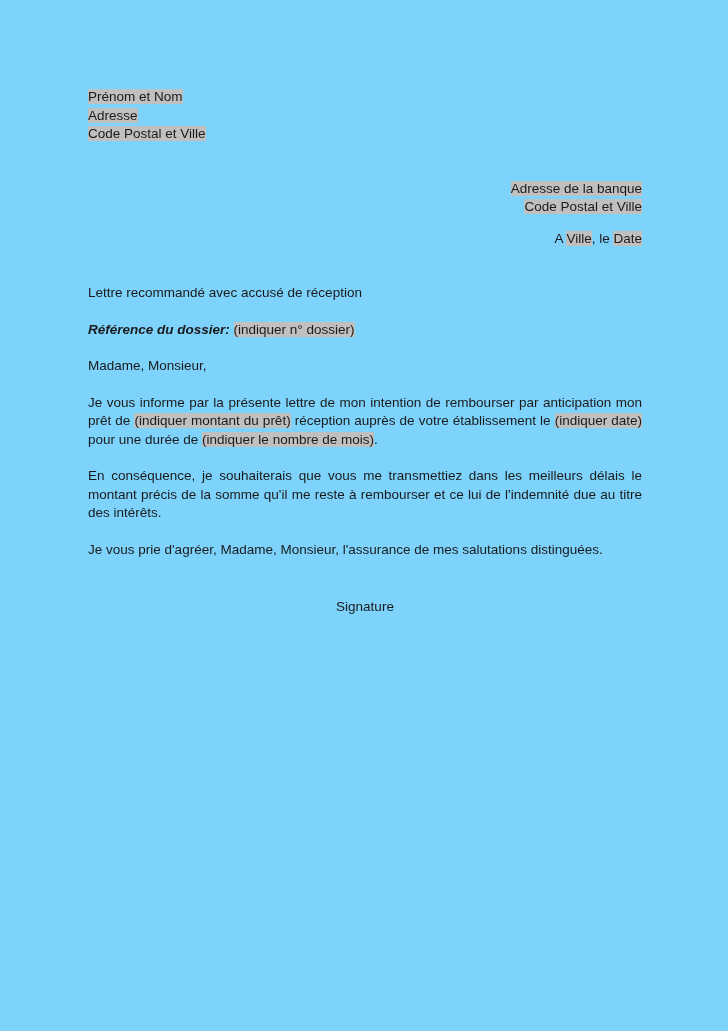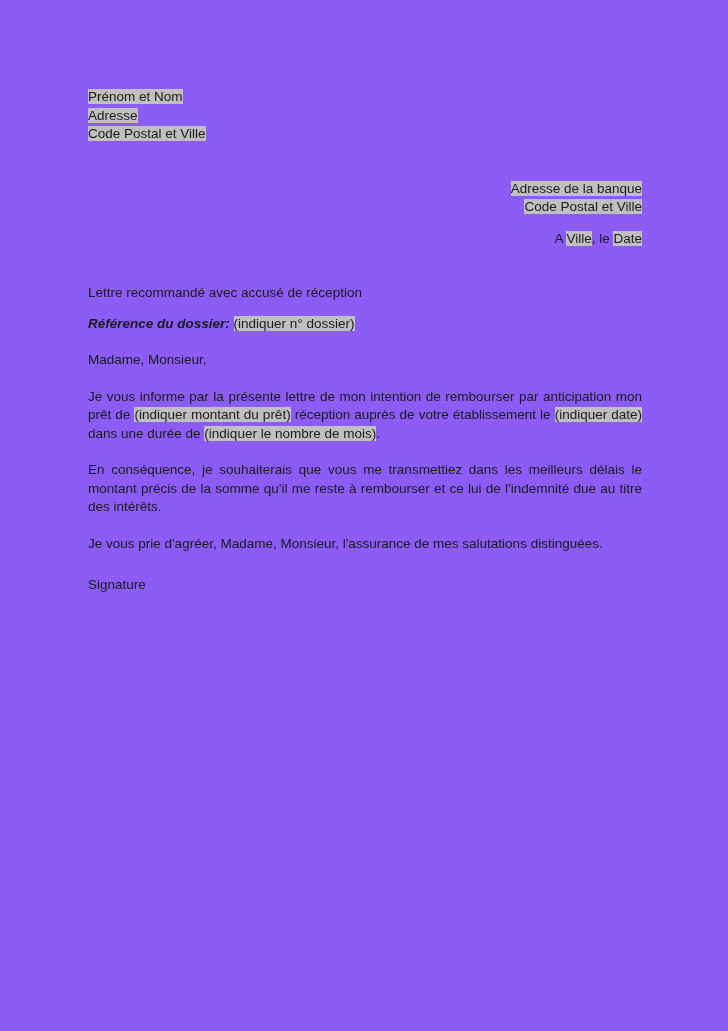--- a/index.html
+++ b/index.html
@@ -1,39 +1,39 @@
 <!DOCTYPE html>
 <html><head>
 <meta charset="utf-8">
 <style>
   html, body { margin: 0; padding: 0; background: #ffffff; }
   .page {
     position: relative;
     width: 728px;
     height: 1031px;
     margin: 0 auto;
-    background: #8b5cf6;
+    background: #7dd3fc;
     box-sizing: border-box;
     padding: 88px 86px 16px 88px;
     font-family: "Liberation Sans", "DejaVu Sans", sans-serif;
     font-size: 13.5px;
     line-height: 18.5px;
     color: #1a1a1a;
     overflow: hidden;
   }
   .hl { background: #c0c0c0; }
   .sender { text-align: left; }
   .recipient { margin-top: 36px; text-align: right; }
   .dateline { margin-top: 13px; text-align: right; }
   .subject { margin-top: 36px; }
-  .reference { margin-top: 12px; }
+  .reference { margin-top: 18px; }
   .ref-label { font-weight: bold; font-style: italic; }
   .salutation { margin: 18px 0 0 0; }
   p.body-p { margin: 18px 0 0 0; text-align: justify; }
-  .signature { margin-top: 23px; text-align: left; }
+  .signature { margin-top: 39px; text-align: center; }
   .footer {
     position: absolute;
     left: 88px;
     top: 956px;
     font-size: 11px;
     line-height: 14px;
   }
 </style>
 </head>
 <body>
@@ -52,21 +52,21 @@
   </div>
 
   <div class="dateline"><span>A </span><span class="hl">Ville</span><span>, le </span><span class="hl">Date</span></div>
 
   <div class="subject">Lettre recommandé avec accusé de réception</div>
 
   <div class="reference"><span class="ref-label">Référence du dossier: </span><span class="hl">(indiquer n° dossier)</span></div>
 
   <p class="salutation">Madame, Monsieur,</p>
 
-  <p class="body-p"><span>Je vous informe par la présente lettre de mon intention de rembourser par anticipation mon prêt de </span><span class="hl">(indiquer montant du prêt)</span><span> réception auprès de votre établissement le </span><span class="hl">(indiquer date)</span><span> dans une durée de </span><span class="hl">(indiquer le nombre de mois)</span><span>.</span></p>
+  <p class="body-p"><span>Je vous informe par la présente lettre de mon intention de rembourser par anticipation mon prêt de </span><span class="hl">(indiquer montant du prêt)</span><span> réception auprès de votre établissement le </span><span class="hl">(indiquer date)</span><span> pour une durée de </span><span class="hl">(indiquer le nombre de mois)</span><span>.</span></p>
 
   <p class="body-p">En conséquence, je souhaiterais que vous me transmettiez dans les meilleurs délais le montant précis de la somme qu'il me reste à rembourser et ce lui de l'indemnité due au titre des intérêts.</p>
 
   <p class="body-p">Je vous prie d'agréer, Madame, Monsieur, l'assurance de mes salutations distinguées.</p>
 
   <div class="signature">Signature</div>
 
 
 </div>
 

